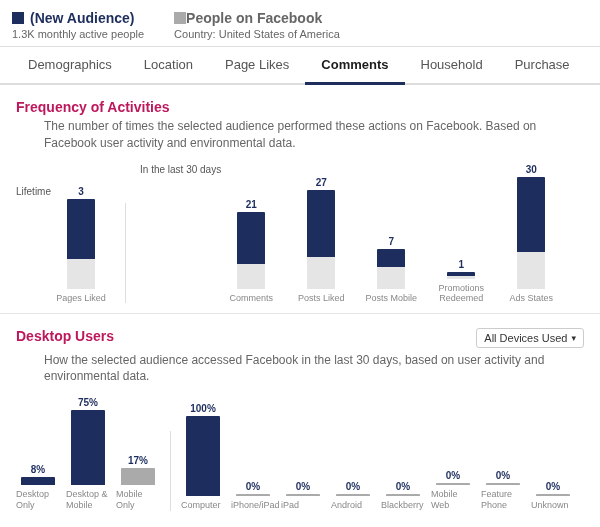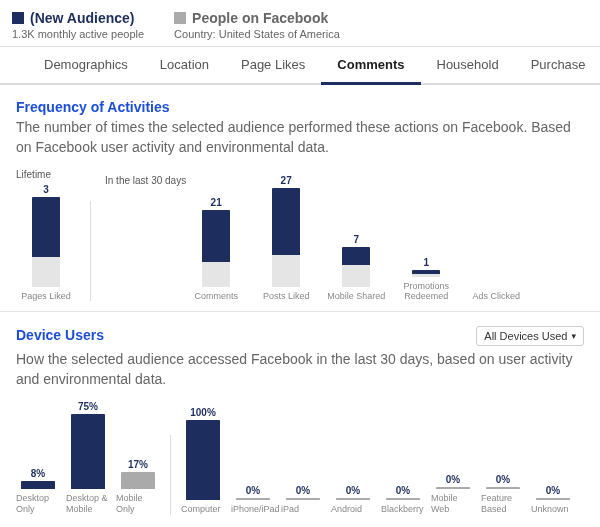--- a/index.html
+++ b/index.html
@@ -10,28 +10,28 @@
       align-items: flex-start;
       padding: 10px 12px 6px 12px;
       border-bottom: 1px solid #ddd;
       gap: 30px;
     }
     .audience-block { display: flex; flex-direction: column; }
     .audience-title { font-size: 14px; font-weight: bold; color: #1d2d5e; display: flex; align-items: center; gap: 6px; }
     .audience-title .dot { width: 12px; height: 12px; background: #1d2d5e; display: inline-block; }
     .audience-subtitle { font-size: 11px; color: #666; margin-top: 2px; }
     .people-block { display: flex; flex-direction: column; }
-    .people-title { font-size: 14px; font-weight: bold; color: #666; display: flex; align-items: center; gap: 6px; }
+    .people-title { font-size: 14px; font-weight: bold; color: #666; display: flex; align-items: center; }
     .people-title .dot { width: 12px; height: 12px; background: #aaa; display: inline-block; }
     .people-subtitle { font-size: 11px; color: #666; margin-top: 2px; }
 
     .tabs {
       display: flex;
       border-bottom: 2px solid #ddd;
-      padding: 0 28px;
+      padding: 0 12px;
     }
     .tab {
       padding: 10px 16px;
       font-size: 13px;
       color: #555;
       cursor: pointer;
       border-bottom: 3px solid transparent;
       margin-bottom: -2px;
       white-space: nowrap;
     }
@@ -41,28 +41,29 @@
       border-bottom: 3px solid #1d2d5e;
     }
 
     .section {
       padding: 14px 16px 10px 16px;
       border-bottom: 1px solid #e5e5e5;
     }
     .section-title {
       font-size: 14px;
       font-weight: bold;
-      color: #1d4ed8;
+      color: #be185d;
       margin-bottom: 3px;
     }
     .section-desc {
-      font-size: 14px;
+      font-size: 12px;
       color: #666;
       margin-bottom: 12px;
       line-height: 1.4;
+      margin-left: 28px;
     }
     .freq-group-label {
       font-size: 9px;
       color: #888;
       margin-top: 4px;
       text-align: center;
       width: 60px;
     }
     .bar-wrap {
       display: flex;
@@ -171,21 +172,21 @@
   <div class="tab">Household</div>
   <div class="tab">Purchase</div>
 </div>
 
 <div class="section">
   <div class="section-title">Frequency of Activities</div>
   <div class="section-desc">The number of times the selected audience performed these actions on Facebook. Based on Facebook user activity and environmental data.</div>
 
   <div style="display:flex; gap:10px; align-items:flex-end;">
 
-    <div style="display:flex; flex-direction:column;">
+    <div style="display:flex; flex-direction:row;">
       <div class="period-label">Lifetime</div>
       <div style="display:flex; align-items:flex-end; gap:3px;">
 
         <div class="chart-group">
           <div class="bar-wrap">
             <span class="bar-value">3</span>
             <div class="bar" style="height:60px;"></div>
             <div class="bar grey" style="height:30px; opacity:0.5;"></div>
           </div>
           <div class="freq-group-label">Pages Liked</div>
@@ -216,43 +217,48 @@
           </div>
           <div class="freq-group-label">Posts Liked</div>
         </div>
 
         <div class="chart-group">
           <div class="bar-wrap">
             <span class="bar-value">7</span>
             <div class="bar" style="height:18px;"></div>
             <div class="bar grey" style="height:22px; opacity:0.5;"></div>
           </div>
-          <div class="freq-group-label">Mobile Shared</div>
+          <div class="freq-group-label">Posts Mobile</div>
         </div>
 
         <div class="chart-group">
           <div class="bar-wrap">
             <span class="bar-value">1</span>
             <div class="bar" style="height:4px;"></div>
             <div class="bar grey" style="height:3px; opacity:0.5;"></div>
           </div>
           <div class="freq-group-label">Promotions Redeemed</div>
         </div>
 
         <div class="chart-group">
-          <div class="freq-group-label">Ads Clicked</div>
+          <div class="bar-wrap">
+            <span class="bar-value">30</span>
+            <div class="bar" style="height:75px;"></div>
+            <div class="bar grey" style="height:37px; opacity:0.5;"></div>
+          </div>
+          <div class="freq-group-label">Ads States</div>
         </div>
       </div>
     </div>
   </div>
 </div>
 
 <div class="section" style="border-bottom:none;">
   <div class="device-section-header">
-    <div class="section-title">Device Users</div>
+    <div class="section-title">Desktop Users</div>
     <div class="device-filter">
       <span>All Devices Used</span>
       <span class="chevron">▾</span>
     </div>
   </div>
   <div class="section-desc">How the selected audience accessed Facebook in the last 30 days, based on user activity and environmental data.</div>
 
   <div style="display:flex; align-items:flex-end; gap:6px; margin-top:8px; padding-bottom:4px;">
 
     <div class="device-col">
@@ -307,21 +313,21 @@
 
     <div class="device-col">
       <div class="device-bar-val">0%</div>
       <div class="device-bar light" style="height:2px;"></div>
       <div class="device-label">Mobile Web</div>
     </div>
 
     <div class="device-col">
       <div class="device-bar-val">0%</div>
       <div class="device-bar light" style="height:2px;"></div>
-      <div class="device-label">Feature Based</div>
+      <div class="device-label">Feature Phone</div>
     </div>
 
     <div class="device-col">
       <div class="device-bar-val">0%</div>
       <div class="device-bar light" style="height:2px;"></div>
       <div class="device-label">Unknown</div>
     </div>
   </div>
 </div>
 

